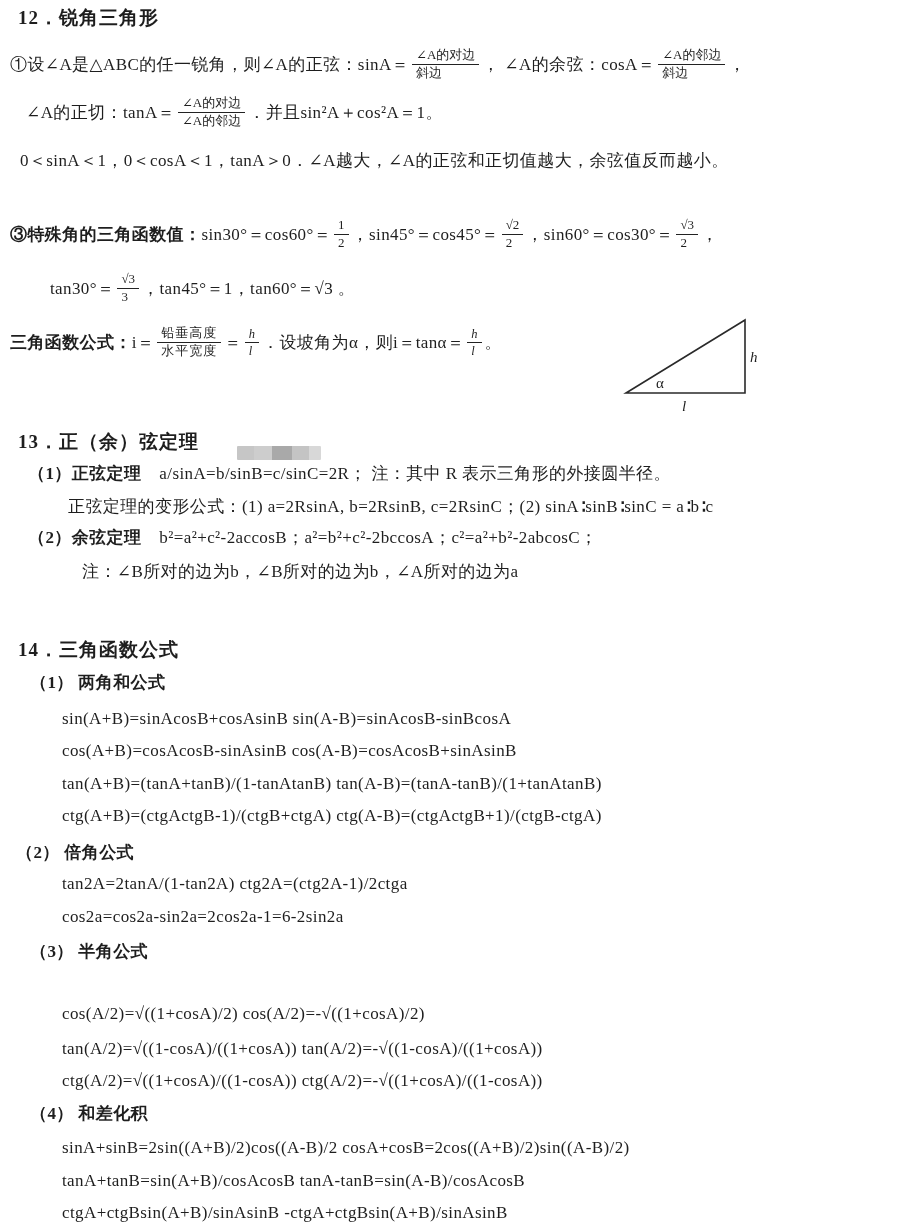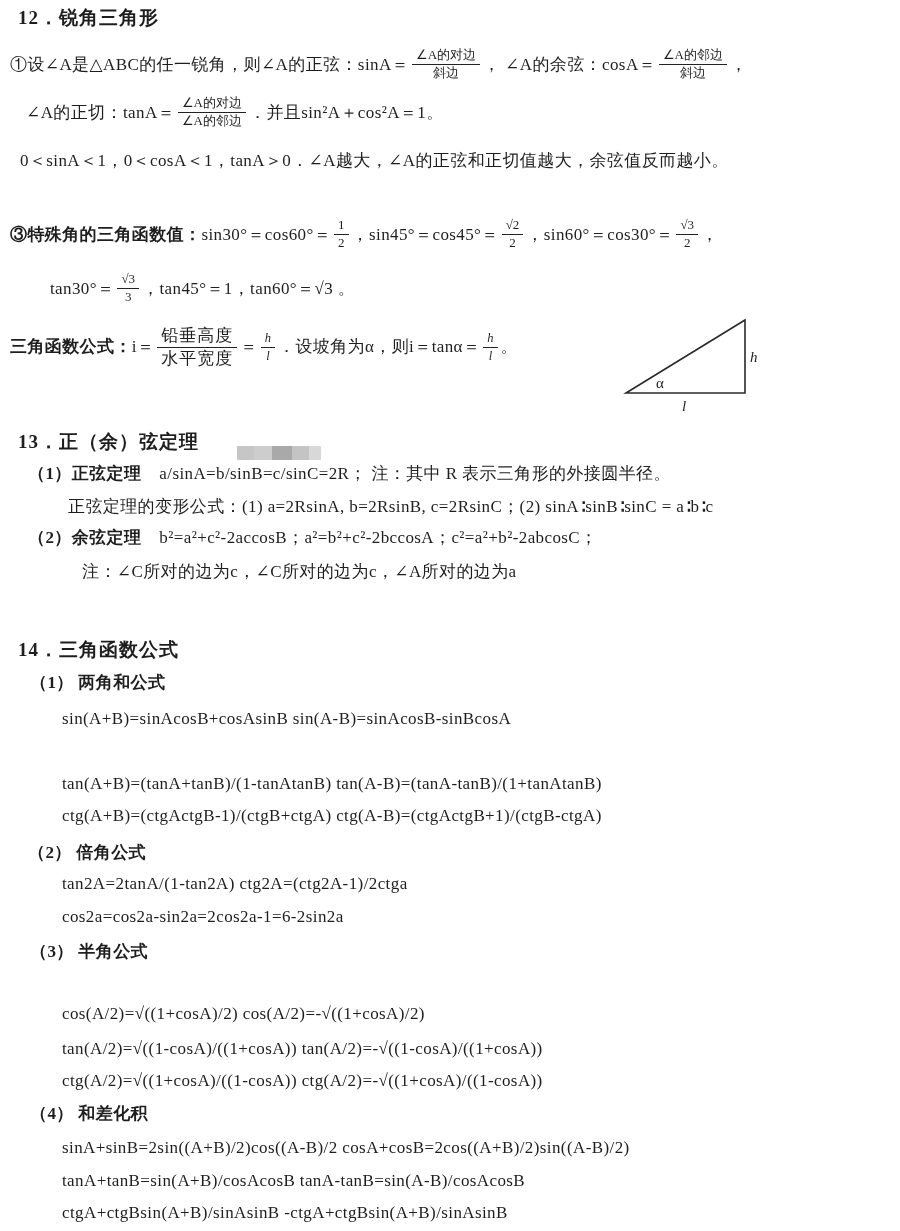--- a/index.html
+++ b/index.html
@@ -5,26 +5,26 @@
   html,body{margin:0;padding:0;background:#ffffff;}
   .page{
     position:relative;width:772px;height:1231px;background:#ffffff;
     font-family:"Liberation Serif","DejaVu Serif",serif;
     color:#1e1e1e;overflow:hidden;
   }
   .line{position:absolute;white-space:nowrap;font-size:17px;line-height:1.25;letter-spacing:.4px;}
   .h1{font-size:19px;font-weight:bold;letter-spacing:1px;}
   .b{font-weight:bold;}
   .fline{display:flex;align-items:center;}
-  .frac{display:inline-block;vertical-align:middle;text-align:center;margin:0 3px;line-height:1.15;font-family:Liberation Serif, serif;}
+  .frac{display:inline-block;vertical-align:middle;margin:0 3px;line-height:1.15;}
   .frac .num{display:block;padding:0 4px 1px;border-bottom:1.4px solid #222;}
   .frac .den{display:block;padding:1px 4px 0;}
   .frac.cn{font-size:13px;letter-spacing:0;}
   .frac.sm{font-size:13px;letter-spacing:0;}
-  .frac.big{font-size:17px;letter-spacing:1px;}
+  .frac.big{font-size:13px;letter-spacing:1px;}
   .frac.tiny{font-size:12.5px;font-style:italic;letter-spacing:0;}
   .gap{display:inline-block;width:18px;}
   .watermark{
     position:absolute;left:237px;top:446px;width:84px;height:14px;
     background:linear-gradient(90deg,#c6c6c6 0 20%,#cdcdcd 20% 42%,#a9a9a9 42% 66%,#c4c4c4 66% 86%,#d8d8d8 86% 100%);
     filter:blur(.6px);border-radius:1px;
   }
   svg text{font-family:"Liberation Serif","DejaVu Serif",serif;}
 </style>
 </head>
@@ -119,30 +119,31 @@
   <div class="line h1" style="top:430px;left:18px">13．正（余）弦定理</div>
   <div class="watermark"></div>
 
   <div class="line" style="top:463px;left:28px">
     <span class="b">（1）正弦定理</span><span class="gap"></span><span>a/sinA=b/sinB=c/sinC=2R；</span> <span>注：其中 R 表示三角形的外接圆半径。</span>
   </div>
   <div class="line" style="top:496px;left:68px">正弦定理的变形公式：(1) a=2RsinA, b=2RsinB, c=2RsinC；(2) sinA∶sinB∶sinC = a∶b∶c</div>
   <div class="line" style="top:527px;left:28px">
     <span class="b">（2）余弦定理</span><span class="gap"></span><span>b²=a²+c²-2accosB；a²=b²+c²-2bccosA；c²=a²+b²-2abcosC；</span>
   </div>
-  <div class="line" style="top:561px;left:82px">注：∠C所对的边为c，∠C所对的边为c，∠A所对的边为a</div>
+  <div class="line" style="top:561px;left:82px">注：∠B所对的边为b，∠B所对的边为b，∠A所对的边为a</div>
 
   <div class="line h1" style="top:638px;left:18px">14．三角函数公式</div>
 
   <div class="line b" style="top:672px;left:30px">（1）  两角和公式</div>
   <div class="line" style="top:708px;left:62px">sin(A+B)=sinAcosB+cosAsinB sin(A-B)=sinAcosB-sinBcosA</div>
+  <div class="line" style="top:740px;left:62px">cos(A+B)=cosAcosB-sinAsinB cos(A-B)=cosAcosB+sinAsinB</div>
   <div class="line" style="top:773px;left:62px">tan(A+B)=(tanA+tanB)/(1-tanAtanB) tan(A-B)=(tanA-tanB)/(1+tanAtanB)</div>
   <div class="line" style="top:805px;left:62px">ctg(A+B)=(ctgActgB-1)/(ctgB+ctgA) ctg(A-B)=(ctgActgB+1)/(ctgB-ctgA)</div>
 
-  <div class="line b" style="top:842px;left:28px">（2）  倍角公式</div>
+  <div class="line b" style="top:842px;left:16px">（2）  倍角公式</div>
   <div class="line" style="top:873px;left:62px">tan2A=2tanA/(1-tan2A) ctg2A=(ctg2A-1)/2ctga</div>
   <div class="line" style="top:906px;left:62px">cos2a=cos2a-sin2a=2cos2a-1=6-2sin2a</div>
 
   <div class="line b" style="top:941px;left:30px">（3）  半角公式</div>
   <div class="line" style="top:1003px;left:62px">cos(A/2)=√((1+cosA)/2) cos(A/2)=-√((1+cosA)/2)</div>
   <div class="line" style="top:1038px;left:62px">tan(A/2)=√((1-cosA)/((1+cosA)) tan(A/2)=-√((1-cosA)/((1+cosA))</div>
   <div class="line" style="top:1070px;left:62px">ctg(A/2)=√((1+cosA)/((1-cosA)) ctg(A/2)=-√((1+cosA)/((1-cosA))</div>
 
   <div class="line b" style="top:1103px;left:30px">（4）  和差化积</div>
   <div class="line" style="top:1137px;left:62px">sinA+sinB=2sin((A+B)/2)cos((A-B)/2 cosA+cosB=2cos((A+B)/2)sin((A-B)/2)</div>

